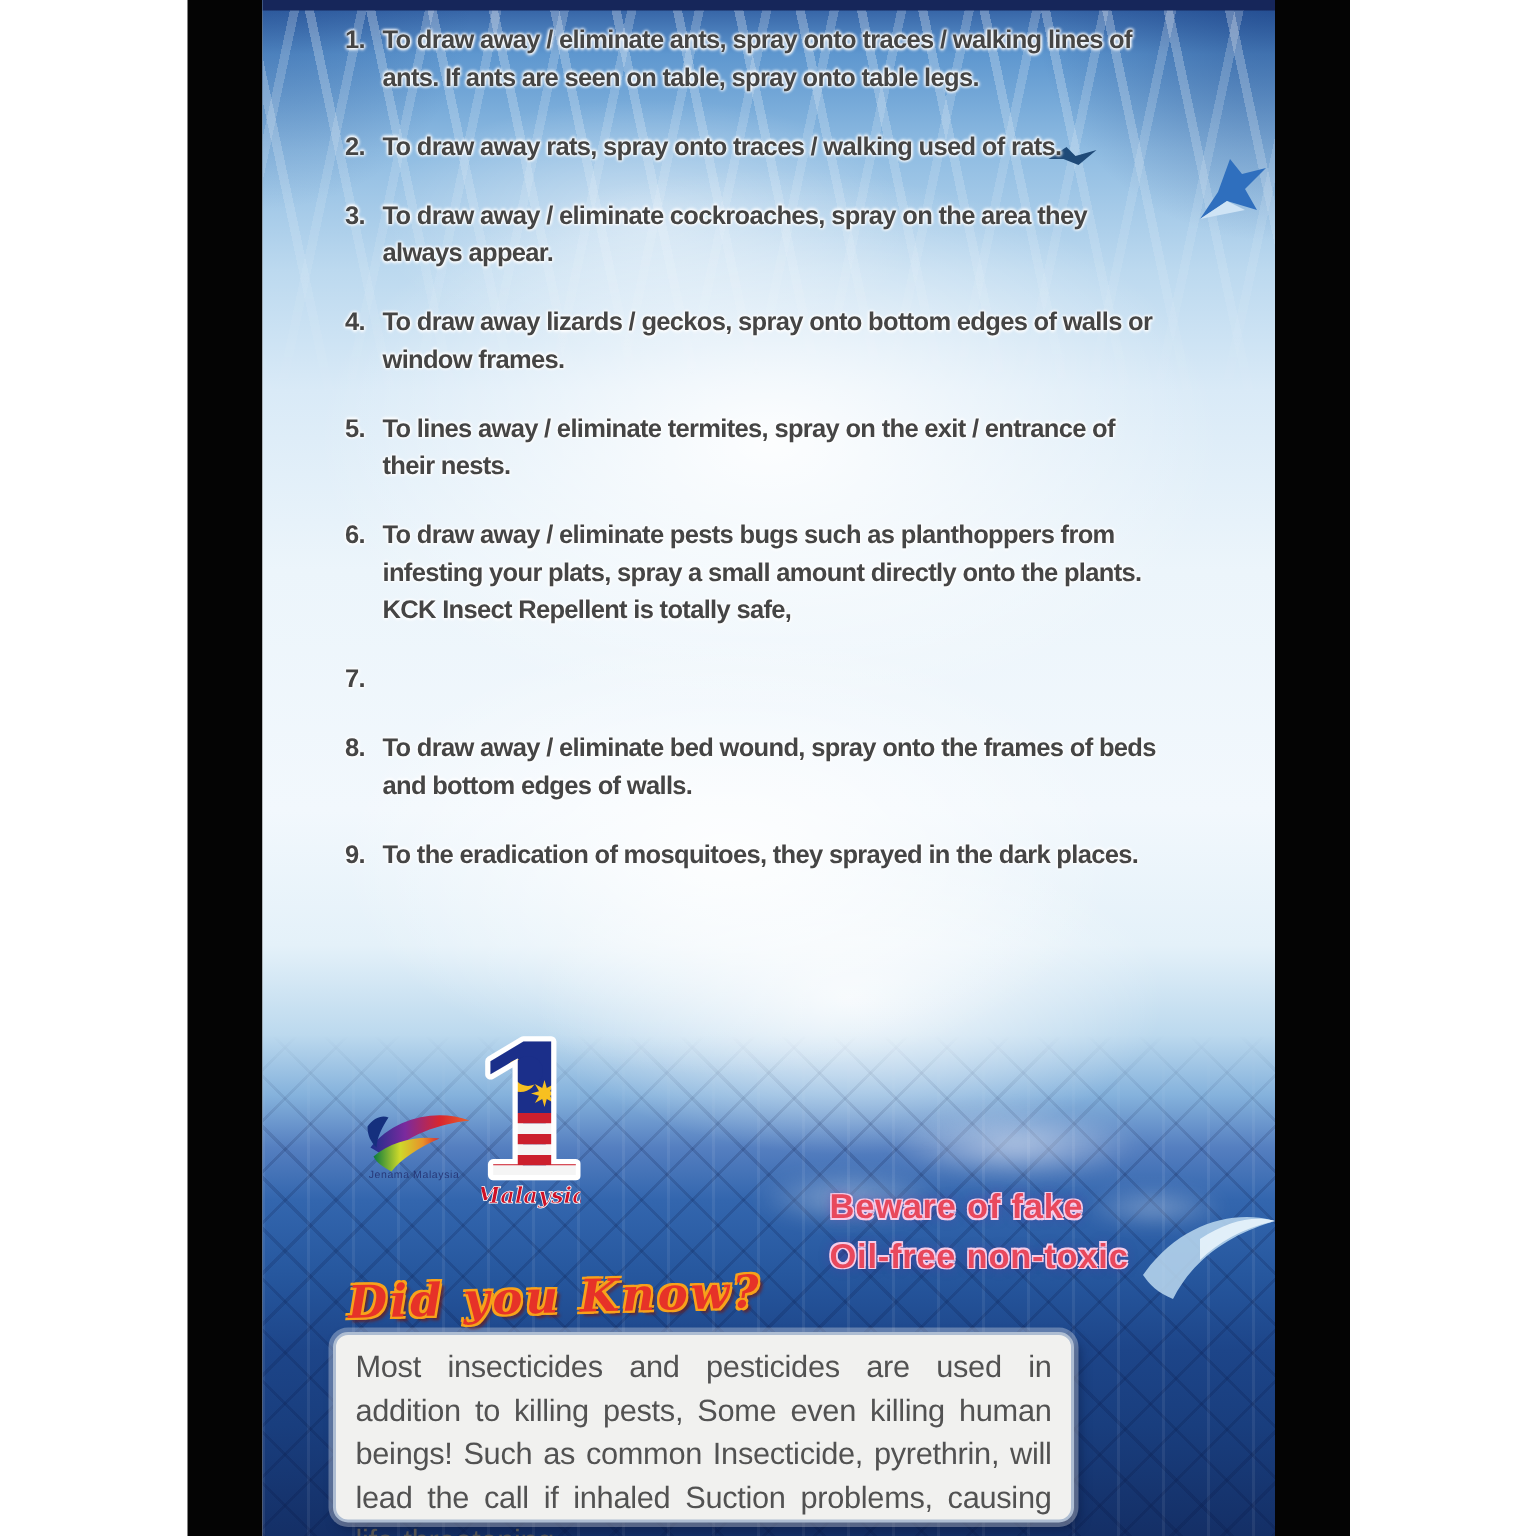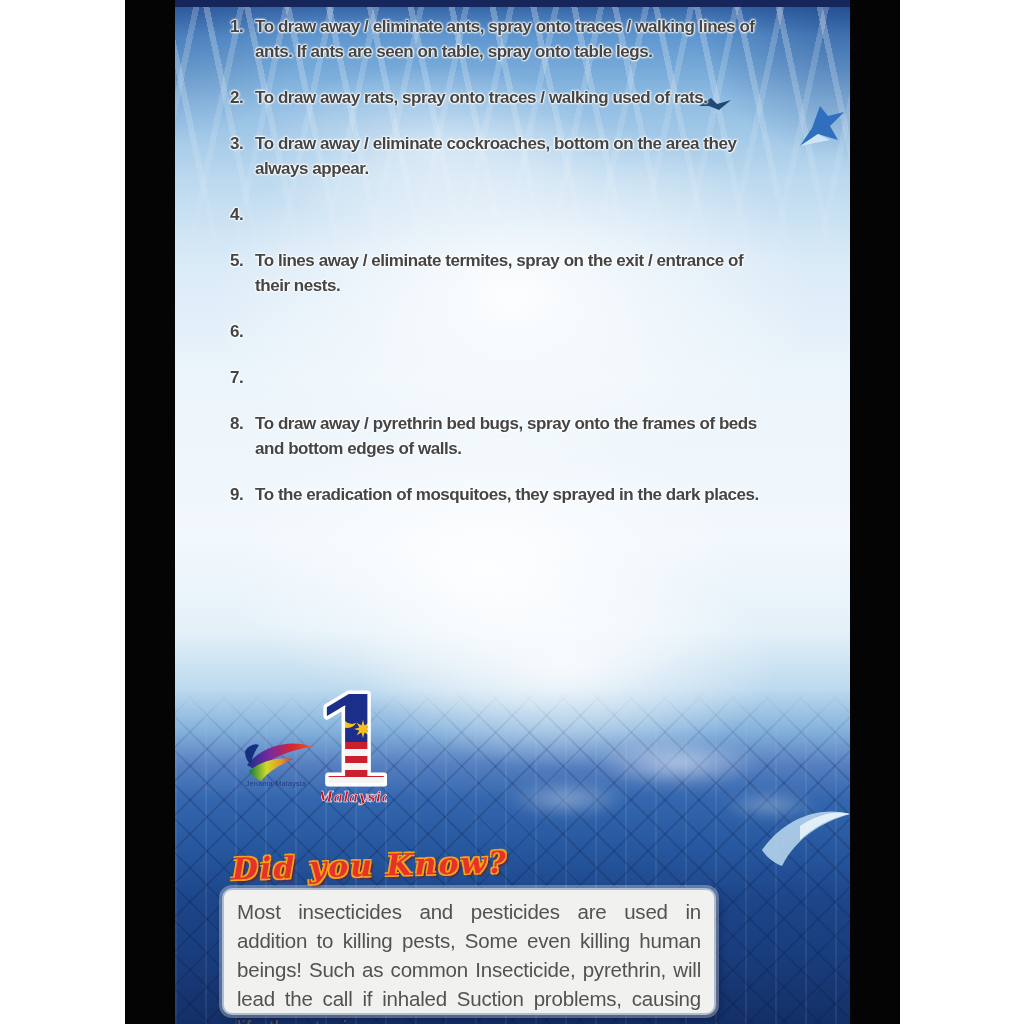--- a/index.html
+++ b/index.html
@@ -110,40 +110,45 @@
         <span class="num">1.</span>
         <span class="txt">To draw away / eliminate ants, spray onto traces / walking lines of
 ants. If ants are seen on table, spray onto table legs.</span>
       </div>
       <div class="item">
         <span class="num">2.</span>
         <span class="txt">To draw away rats, spray onto traces / walking used of rats.</span>
       </div>
       <div class="item">
         <span class="num">3.</span>
-        <span class="txt">To draw away / eliminate cockroaches, bottom on the area they
+        <span class="txt">To draw away / eliminate cockroaches, spray on the area they
 always appear.</span>
       </div>
       <div class="item">
         <span class="num">4.</span>
+        <span class="txt">To draw away lizards / geckos, spray onto bottom edges of walls or
+window frames.</span>
       </div>
       <div class="item">
         <span class="num">5.</span>
         <span class="txt">To lines away / eliminate termites, spray on the exit / entrance of
 their nests.</span>
       </div>
       <div class="item">
         <span class="num">6.</span>
+        <span class="txt">To draw away / eliminate pests bugs such as planthoppers from
+infesting your plats, spray a small amount directly onto the plants.
+KCK Insect Repellent is totally safe,</span>
       </div>
       <div class="item">
         <span class="num">7.</span>
       </div>
       <div class="item">
         <span class="num">8.</span>
-        <span class="txt">To draw away / pyrethrin bed bugs, spray onto the frames of beds
+        <span class="txt">To draw away / eliminate bed wound, spray onto the frames of beds
 and bottom edges of walls.</span>
       </div>
       <div class="item">
         <span class="num">9.</span>
         <span class="txt">To the eradication of mosquitoes, they sprayed in the dark places.</span>
       </div>
     </div>
 
     <svg class="brand-logo" width="72" height="50" viewBox="0 0 72 50">
       <defs>
@@ -185,19 +190,23 @@
         <circle cx="26" cy="27" r="11" fill="#f7c020"></circle>
         <circle cx="31" cy="24" r="10" fill="#1b2f8a"></circle>
         <g fill="#f7c020" transform="translate(42,39)">
           <path d="M0,-9 L2,-2 L9,0 L2,2 L0,9 L-2,2 L-9,0 L-2,-2 Z"></path>
           <path d="M0,-9 L2,-2 L9,0 L2,2 L0,9 L-2,2 L-9,0 L-2,-2 Z" transform="rotate(45)"></path>
         </g>
       </g>
       <text x="33" y="112" text-anchor="middle" font-family="'DejaVu Serif', serif" font-size="15" font-style="italic" font-weight="bold" fill="#cf1126" stroke="#ffffff" stroke-width="0.5">Malaysia</text>
     </svg>
 
+    <div class="warnings">
+      <div>Beware of fake</div>
+      <div>Oil-free non-toxic</div>
+    </div>
 
     <div class="dyk-heading">Did you Know?</div>
     <div class="dyk-box">
       <div class="dyk-body">Most insecticides and pesticides are used in addition to killing pests, Some even killing human beings! Such as common Insecticide, pyrethrin, will lead the call if inhaled Suction problems, causing life-threatening.</div>
     </div>
   </div>
 </div>
 
 </body></html>

